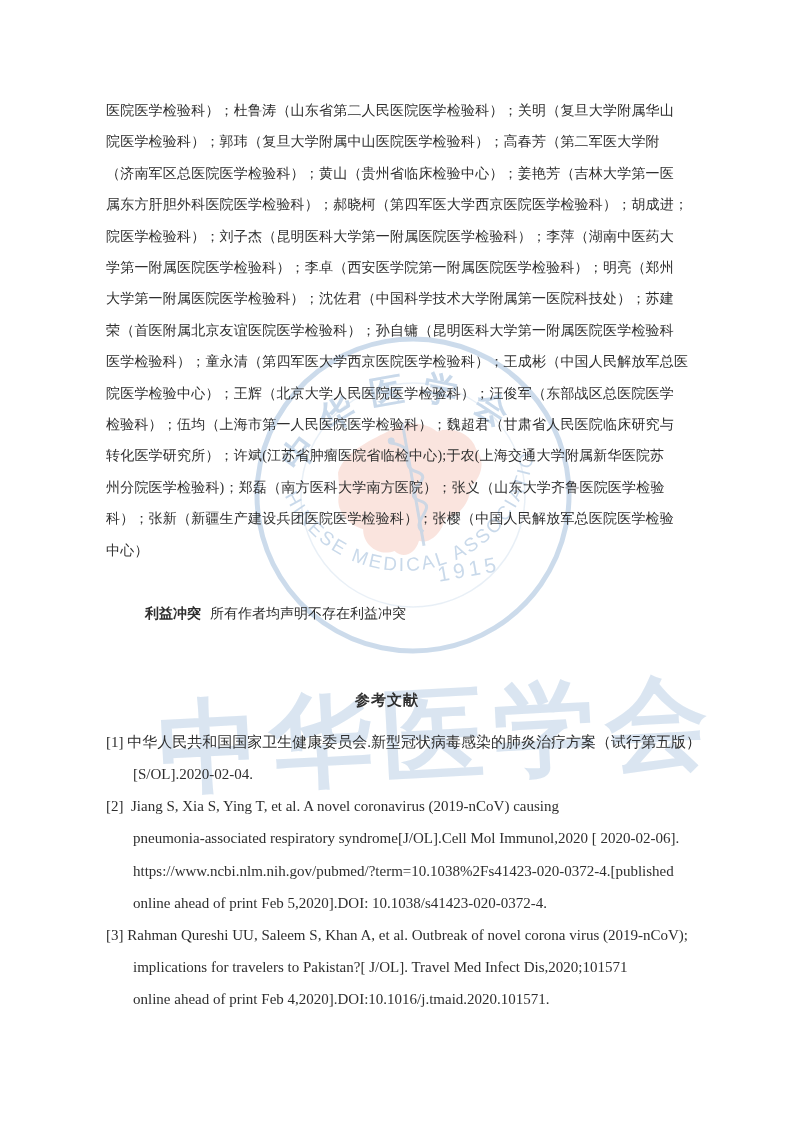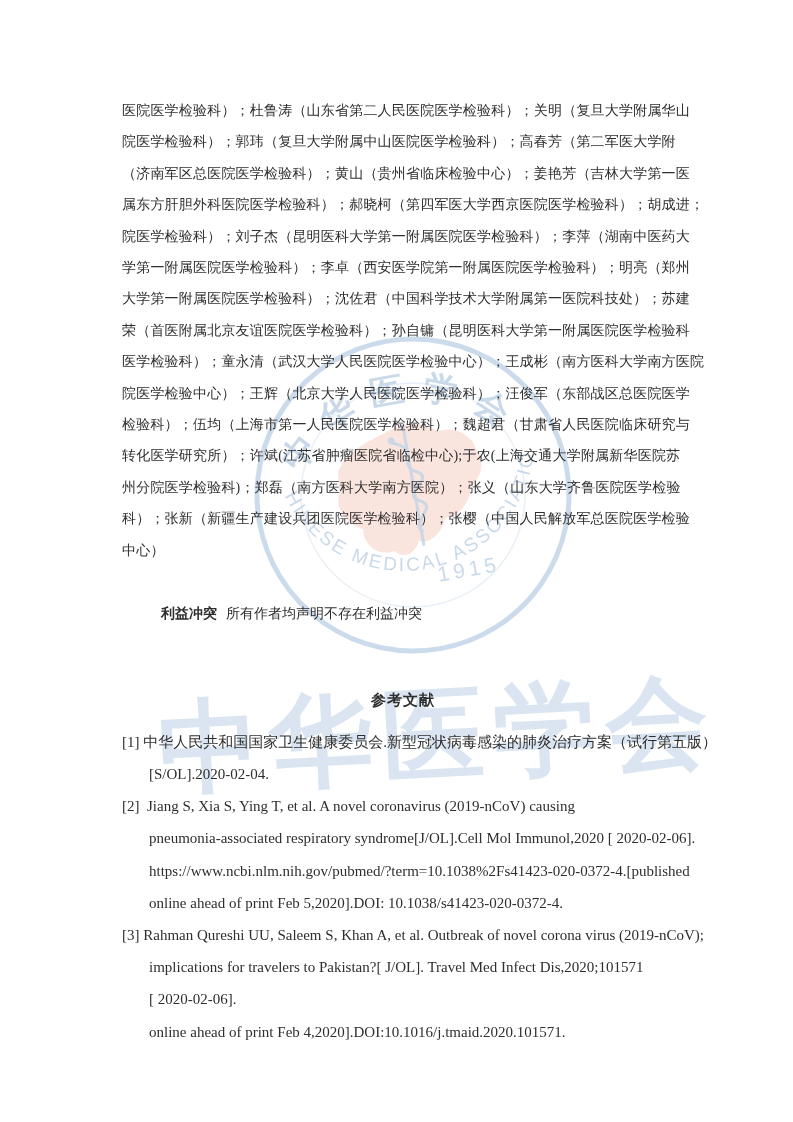--- a/index.html
+++ b/index.html
@@ -23,21 +23,21 @@
     font-weight:700;
     letter-spacing:10px;
     color:#b7cde4;
     opacity:0.5;
     transform:rotate(-3deg);
     white-space:nowrap;
     font-family:"Liberation Serif","DejaVu Serif",serif;
   }
   
   .content{
-    position:absolute;left:122px;top:95px;width:562px;z-index:1;
+    position:absolute;left:106px;top:95px;width:562px;z-index:1;
   }
   .authors-line{
     font-size:14px;
     line-height:31.4px;
     white-space:pre;
     letter-spacing:0.2px;
   }
   .conflict-line{
     font-size:14px;
     line-height:31.4px;
@@ -108,21 +108,21 @@
 
     <div>
       <div class="authors-line">医院医学检验科）；杜鲁涛（山东省第二人民医院医学检验科）；关明（复旦大学附属华山</div>
       <div class="authors-line">院医学检验科）；郭玮（复旦大学附属中山医院医学检验科）；高春芳（第二军医大学附</div>
       <div class="authors-line">（济南军区总医院医学检验科）；黄山（贵州省临床检验中心）；姜艳芳（吉林大学第一医</div>
       <div class="authors-line">属东方肝胆外科医院医学检验科）；郝晓柯（第四军医大学西京医院医学检验科）；胡成进；</div>
       <div class="authors-line">院医学检验科）；刘子杰（昆明医科大学第一附属医院医学检验科）；李萍（湖南中医药大</div>
       <div class="authors-line">学第一附属医院医学检验科）；李卓（西安医学院第一附属医院医学检验科）；明亮（郑州</div>
       <div class="authors-line">大学第一附属医院医学检验科）；沈佐君（中国科学技术大学附属第一医院科技处）；苏建</div>
       <div class="authors-line">荣（首医附属北京友谊医院医学检验科）；孙自镛（昆明医科大学第一附属医院医学检验科</div>
-      <div class="authors-line">医学检验科）；童永清（武汉大学人民医院医学检验中心）；王成彬（南方医科大学南方医院</div>
+      <div class="authors-line">医学检验科）；童永清（第四军医大学西京医院医学检验科）；王成彬（中国人民解放军总医</div>
       <div class="authors-line">院医学检验中心）；王辉（北京大学人民医院医学检验科）；汪俊军（东部战区总医院医学</div>
       <div class="authors-line">检验科）；伍均（上海市第一人民医院医学检验科）；魏超君（甘肃省人民医院临床研究与</div>
       <div class="authors-line">转化医学研究所）；许斌(江苏省肿瘤医院省临检中心);于农(上海交通大学附属新华医院苏</div>
       <div class="authors-line">州分院医学检验科)；郑磊（南方医科大学南方医院）；张义（山东大学齐鲁医院医学检验</div>
       <div class="authors-line">科）；张新（新疆生产建设兵团医院医学检验科）；张樱（中国人民解放军总医院医学检验</div>
       <div class="authors-line">中心）</div>
     </div>
 
     <div class="conflict-line">
       <span class="conflict-label">利益冲突</span><span>所有作者均声明不存在利益冲突</span>
@@ -140,19 +140,18 @@
       <div>
         <div class="ref-line">[2]  Jiang S, Xia S, Ying T, et al. A novel coronavirus (2019-nCoV) causing</div>
         <div class="ref-line cont">pneumonia-associated respiratory syndrome[J/OL].Cell Mol Immunol,2020 [ 2020-02-06].</div>
         <div class="ref-line cont">https://www.ncbi.nlm.nih.gov/pubmed/?term=10.1038%2Fs41423-020-0372-4.[published</div>
         <div class="ref-line cont">online ahead of print Feb 5,2020].DOI: 10.1038/s41423-020-0372-4.</div>
       </div>
 
       <div>
         <div class="ref-line">[3] Rahman Qureshi UU, Saleem S, Khan A, et al. Outbreak of novel corona virus (2019-nCoV);</div>
         <div class="ref-line cont">implications for travelers to Pakistan?[ J/OL]. Travel Med Infect Dis,2020;101571</div>
-        <div class="ref-line cont">[ 2020-02-06].</div>
         <div class="ref-line cont">online ahead of print Feb 4,2020].DOI:10.1016/j.tmaid.2020.101571.</div>
       </div>
 
     </div>
   </div>
 </div>
 
 </body></html>

